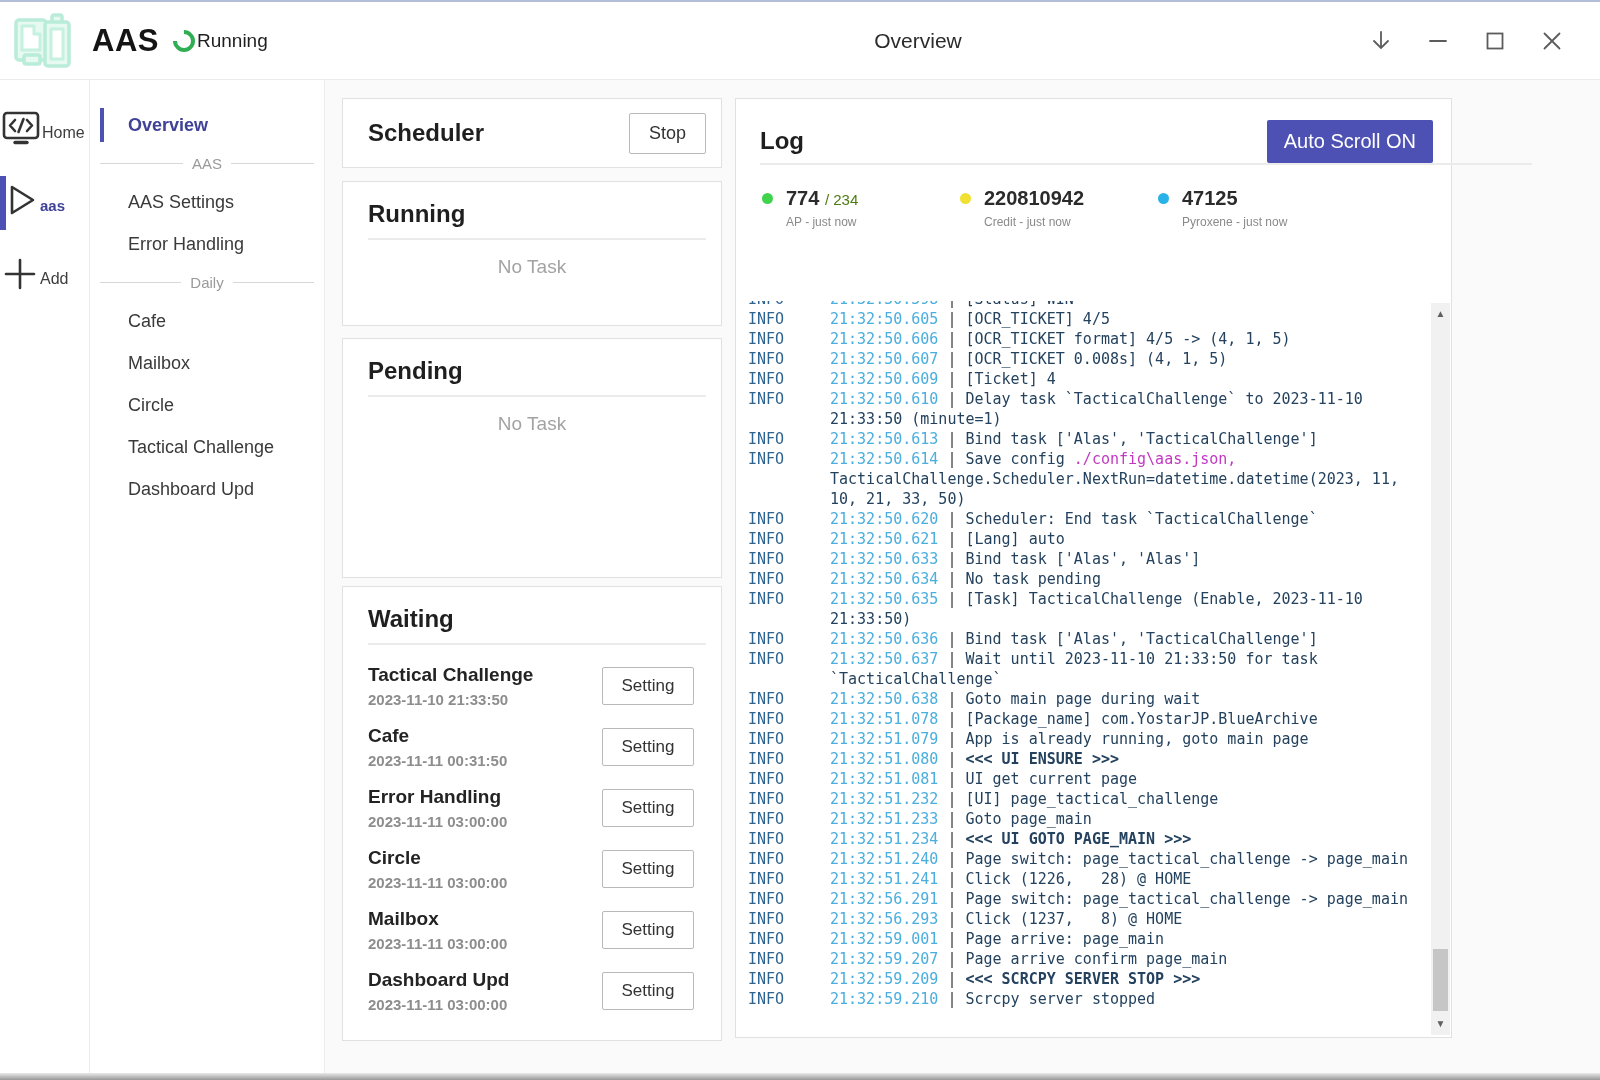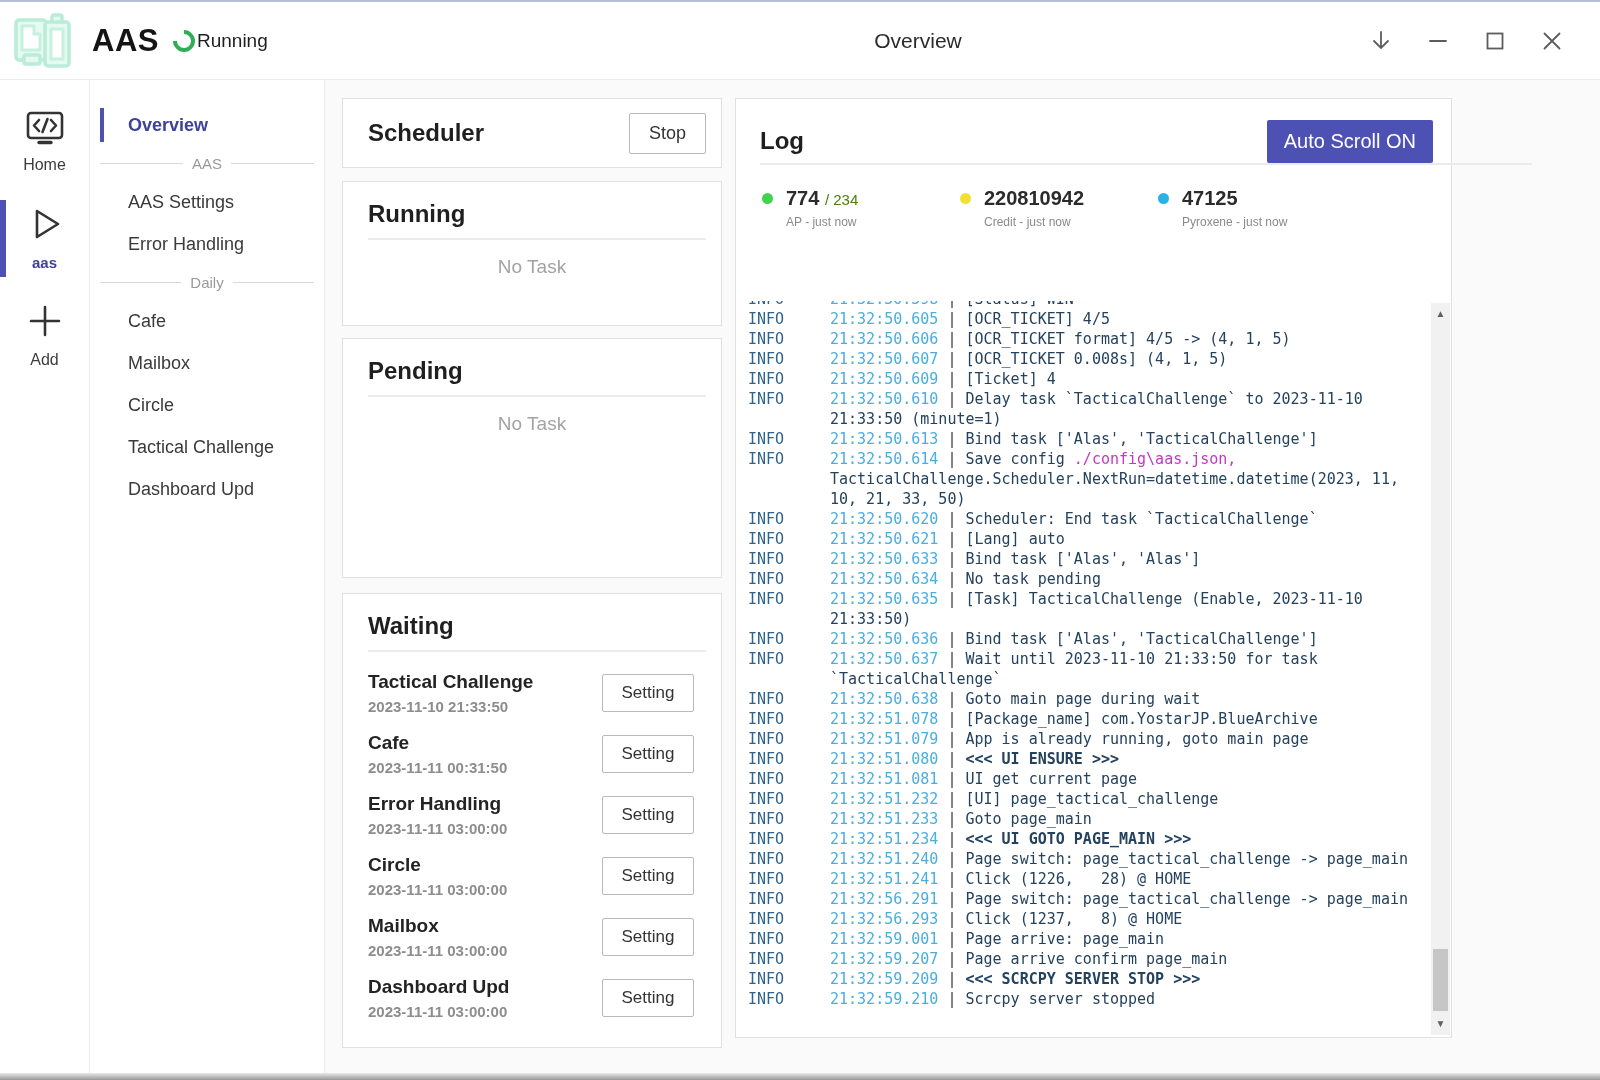--- a/index.html
+++ b/index.html
@@ -15,21 +15,21 @@
   .status-label { font-size:19px; color:#1f1f1f; margin-left:2px; }
   .page-title { position:absolute; left:918px; transform:translateX(-50%); font-size:21px; color:#2b2b2b; }
   .win-controls { margin-left:auto; margin-right:36px; display:flex; align-items:center; gap:33px; }
   .win-btn { width:24px; height:24px; display:flex; align-items:center; justify-content:center; cursor:default; }
   .win-btn svg { stroke:#5c5c5c; stroke-width:1.8; fill:none; stroke-linecap:round; }
 
   
   .app-body { flex:1; display:flex; min-height:0; }
 
   .rail { width:90px; background:#fff; border-right:1px solid #ececec; padding-top:24px; flex-shrink:0; }
-  .rail-item { position:relative; display:flex; flex-direction:column; align-items:center; padding:6px 0 8px 0; margin-bottom:16px; cursor:default; }
+  .rail-item { position:relative; display:flex; align-items:center; padding:6px 0 8px 0; margin-bottom:16px; cursor:default; }
   .rail-item svg { stroke:#333; fill:none; stroke-width:2.6; stroke-linecap:round; stroke-linejoin:round; }
   .rail-label { font-size:16px; color:#3d3d3d; margin-top:6px; }
   .rail-item.active .rail-label { color:var(--nav-active); font-weight:bold; font-size:15px; }
   .rail-item.active::before { content:""; position:absolute; left:0; top:2px; bottom:2px; width:6px; background:var(--accent); }
 
   .sidebar { width:235px; background:#fff; border-right:1px solid #ececec; padding-top:24px; flex-shrink:0; }
   .side-item { height:42px; line-height:42px; padding-left:38px; font-size:18px; color:#3a3a3a; position:relative; cursor:default; white-space:nowrap; }
   .side-item.active { color:var(--nav-active); font-weight:bold; }
   .side-item.active::before { content:""; position:absolute; left:10px; top:4px; bottom:4px; width:4px; background:var(--accent); }
   .side-section { display:flex; align-items:center; margin:9px 10px; color:#9a9a9a; font-size:15px; }
@@ -44,21 +44,21 @@
   .empty-text { text-align:center; font-size:19px; color:#a3a3a3; margin-top:16px; }
   .btn-outline { background:#fff; border:1px solid #b9b9b9; border-radius:2px; color:#333; font-family:"Liberation Sans",sans-serif; cursor:default; }
 
   .col-left { width:380px; flex-shrink:0; }
   .card-scheduler { height:70px; display:flex; align-items:center; justify-content:space-between; padding:0 15px 0 25px; }
   .btn-stop { font-size:18px; padding:9px 19px; }
   .card-running { height:145px; margin-top:13px; padding:18px 0 0 0; }
   .card-running .card-title, .card-pending .card-title, .card-waiting .card-title { padding-left:25px; }
   .card-running .card-divider, .card-pending .card-divider, .card-waiting .card-divider { margin-left:25px; margin-right:15px; }
   .card-pending { height:240px; margin-top:12px; padding-top:18px; }
-  .card-waiting { height:455px; margin-top:15px; padding-top:18px; }
+  .card-waiting { height:455px; margin-top:8px; padding-top:18px; }
   .wait-list { padding:10px 27px 0 25px; }
   .wait-item { display:flex; align-items:center; justify-content:space-between; height:61px; }
   .wait-name { font-size:19px; font-weight:bold; color:#232323; }
   .wait-time { font-size:15px; font-weight:bold; color:#8d8d8d; margin-top:5px; }
   .btn-setting { font-size:17px; padding:8px 17px; width:92px; text-align:center; }
 
   .col-right { width:717px; flex-shrink:0; }
   .card-log { height:940px; display:flex; flex-direction:column; position:relative; }
   .log-head { padding:20px 18px 0 24px; display:flex; align-items:center; justify-content:space-between; height:64px; }
   .btn-autoscroll { background:var(--accent); color:#fff; border:none; border-radius:2px; font-size:20px; padding:10px 17px; font-family:"Liberation Sans",sans-serif; cursor:default; }

